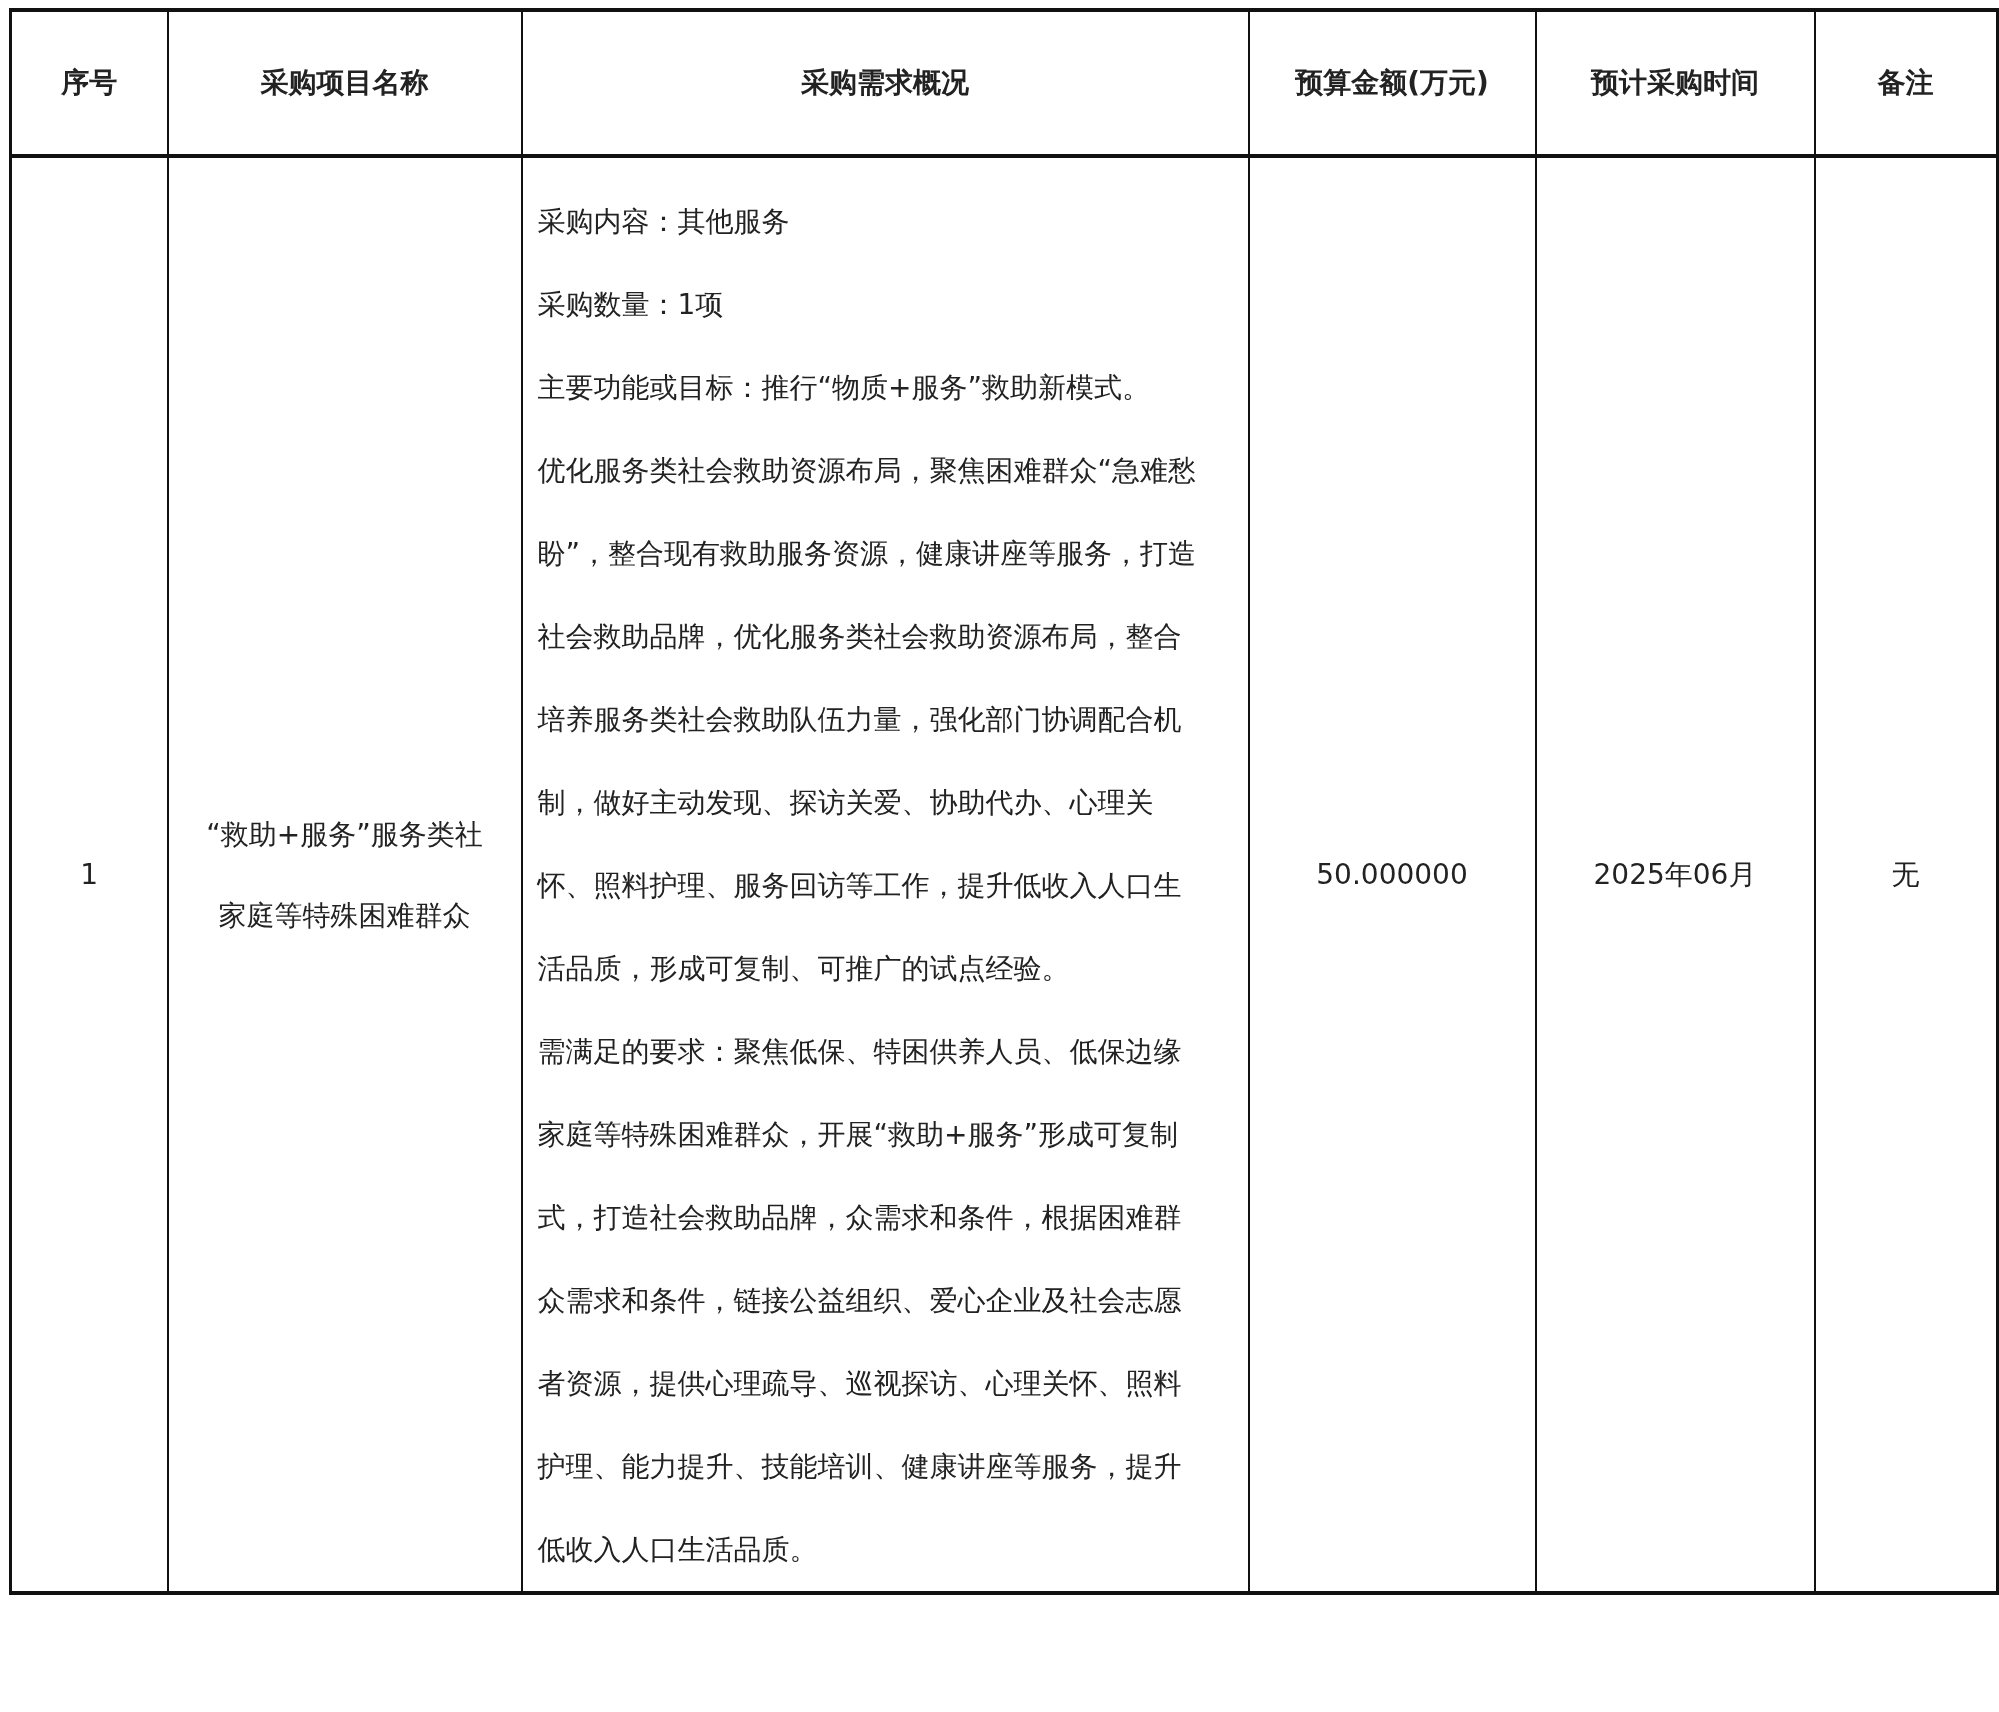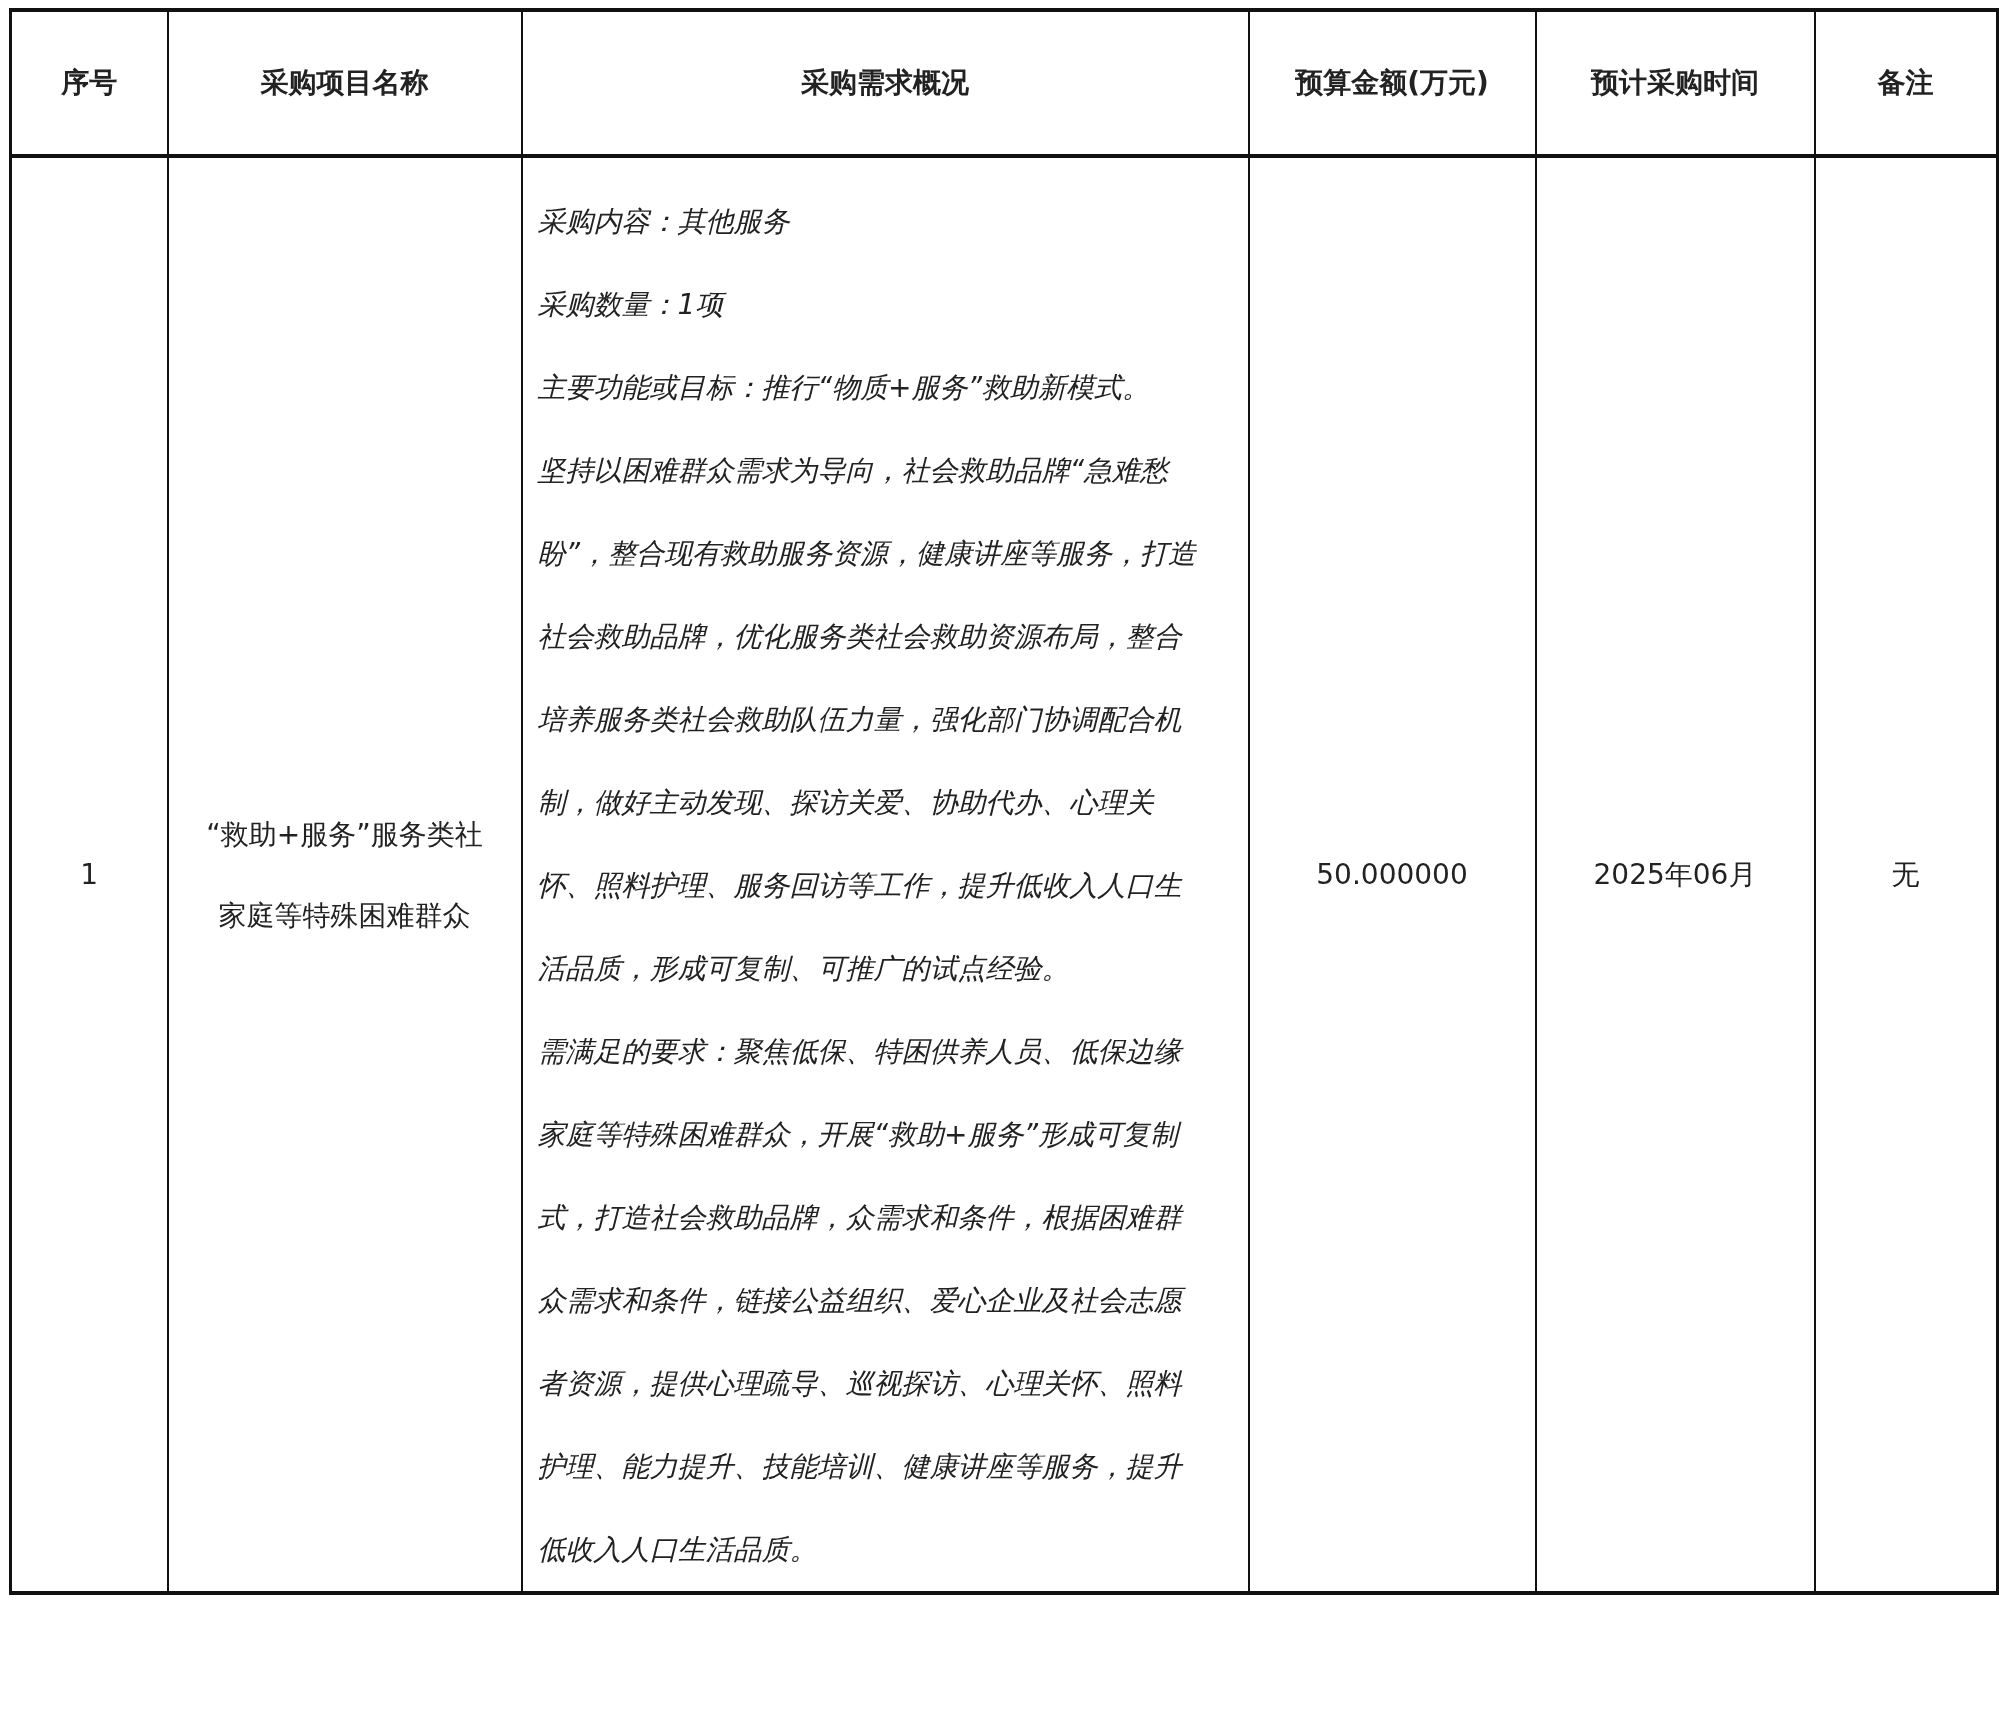--- a/index.html
+++ b/index.html
@@ -7,21 +7,21 @@
          font-family: "DejaVu Sans", "Liberation Sans", sans-serif; color: #222; }
   table.proc { position: absolute; left: 9px; top: 8px; width: 1987px; height: 1400px;
                border-collapse: collapse; table-layout: fixed; }
   table.proc td, table.proc th { border: 2px solid #111; padding: 0; }
   table.proc tr.head th { height: 142px; border-bottom-width: 4px; border-top-width: 4px;
                           font-size: 28px; font-weight: bold; text-align: center; vertical-align: middle; color: #222; }
   table.proc tr.row td { vertical-align: middle; text-align: center; font-size: 28px; border-bottom-width: 4px; }
   table.proc th:first-child, table.proc td:first-child { border-left-width: 3px; }
   table.proc th:last-child, table.proc td:last-child { border-right-width: 4px; }
   .name-cell { line-height: 81px; padding: 0 16px !important; margin-left: 24px; }
-  .desc-cell { text-align: left !important; vertical-align: top !important; padding: 22px 14px 0 15px !important; font-style: italic; }
+  .desc-cell { text-align: left !important; vertical-align: top !important; padding: 22px 14px 0 15px !important; }
   .desc-line { font-size: 28px; line-height: 83px; white-space: nowrap; color: #222; }
 </style>
 </head>
 <body>
 
 <table class="proc">
   <colgroup>
     <col style="width:157px">
     <col style="width:354px">
     <col style="width:727px">
@@ -41,21 +41,21 @@
   <tr class="row">
     <td>1</td>
     <td class="name-cell">
       <div>“救助+服务”服务类社</div>
       <div>家庭等特殊困难群众</div>
     </td>
     <td class="desc-cell">
       <div class="desc-line">采购内容：其他服务</div>
       <div class="desc-line">采购数量：1项</div>
       <div class="desc-line">主要功能或目标：推行“物质+服务”救助新模式。</div>
-      <div class="desc-line">坚持以困难群众需求为导向，社会救助品牌“急难愁</div>
+      <div class="desc-line">优化服务类社会救助资源布局，聚焦困难群众“急难愁</div>
       <div class="desc-line">盼”，整合现有救助服务资源，健康讲座等服务，打造</div>
       <div class="desc-line">社会救助品牌，优化服务类社会救助资源布局，整合</div>
       <div class="desc-line">培养服务类社会救助队伍力量，强化部门协调配合机</div>
       <div class="desc-line">制，做好主动发现、探访关爱、协助代办、心理关</div>
       <div class="desc-line">怀、照料护理、服务回访等工作，提升低收入人口生</div>
       <div class="desc-line">活品质，形成可复制、可推广的试点经验。</div>
       <div class="desc-line">需满足的要求：聚焦低保、特困供养人员、低保边缘</div>
       <div class="desc-line">家庭等特殊困难群众，开展“救助+服务”形成可复制</div>
       <div class="desc-line">式，打造社会救助品牌，众需求和条件，根据困难群</div>
       <div class="desc-line">众需求和条件，链接公益组织、爱心企业及社会志愿</div>

